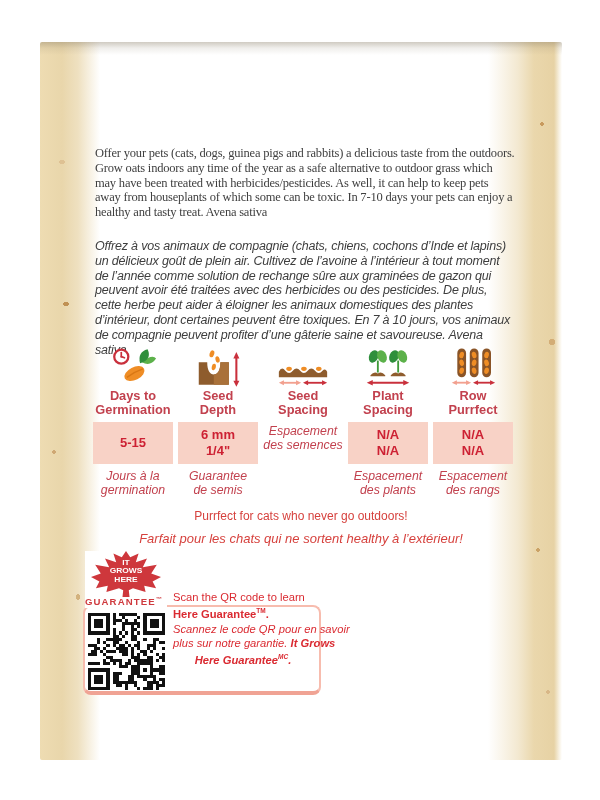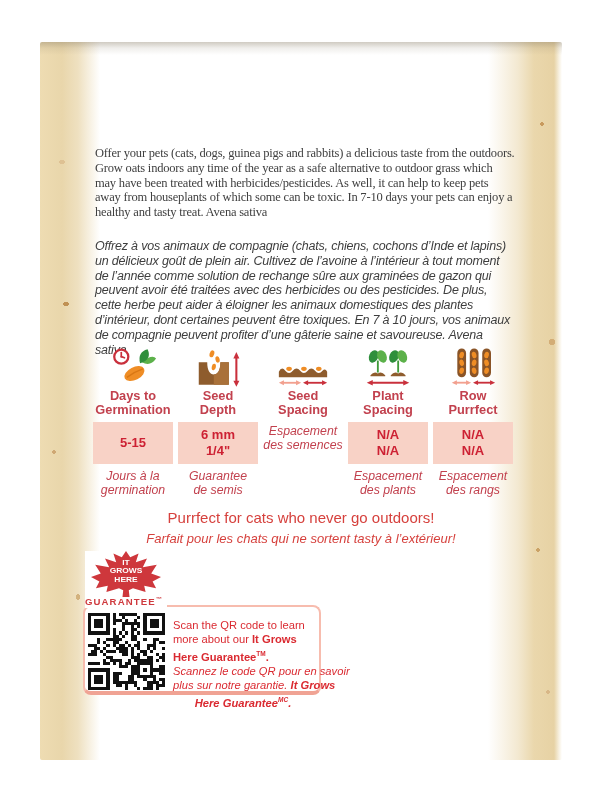--- a/index.html
+++ b/index.html
@@ -30,32 +30,32 @@
   .col{flex:1;display:flex;flex-direction:column;align-items:center;}
   .icon-cell{height:44px;display:flex;align-items:flex-end;justify-content:center;}
   .col-label{white-space:pre-line;text-align:center;color:#c2414e;font-weight:bold;
              font-size:12.8px;line-height:14.2px;margin-top:2px;height:30px;}
   .value-box{margin-top:3px;width:100%;height:42px;background:#f8d2c6;display:flex;
              align-items:center;justify-content:center;white-space:pre-line;text-align:center;
              color:#cd2133;font-weight:bold;font-size:13px;line-height:16.5px;}
   .col-label-fr{white-space:pre-line;text-align:center;color:#c2414e;font-style:italic;
                 font-size:12.3px;line-height:14px;margin-top:5px;}
   .tagline{position:absolute;left:0;width:522px;text-align:center;}
-  .tagline-en{top:467px;color:#d6413d;font-size:15px;}
+  .tagline-en{top:467px;color:#d6413d;font-size:12px;}
   .tagline-fr{top:489px;color:#d6413d;font-size:13px;font-style:italic;}
   .qr-box{position:absolute;left:43px;top:563px;width:234px;height:84px;
           border:2px solid #f7bcae;border-bottom:4px solid #f0a394;border-radius:8px;
           background:#fff;z-index:1;}
   .guarantee-logo{position:absolute;left:45px;top:509px;width:82px;background:#fff;
                   z-index:2;text-align:left;padding-bottom:1px;}
   .guarantee-word{color:#cf3a3e;font-weight:bold;font-size:9.6px;letter-spacing:1.1px;
                   margin-top:-1px;white-space:nowrap;}
   .guarantee-word sup{font-size:6px;letter-spacing:0;}
   .qr-svg{position:absolute;left:48px;top:571px;width:77px;height:77px;background:#fff;z-index:2;}
-  .qr-text{position:absolute;left:133px;top:576px;width:140px;z-index:2;color:#da2a31;
+  .qr-text{position:absolute;left:133px;top:548px;width:140px;z-index:2;color:#da2a31;
            font-size:11.2px;line-height:14.4px;white-space:nowrap;}
   .qr-text .b{font-weight:bold;}
   .qr-text .fr{font-style:italic;text-align:center;}
   .qr-text sup{font-size:6.5px;}
   svg{display:block;}
 </style>
 </head>
 <body>
 
 <div class="screen">
@@ -177,21 +177,21 @@
         <div class="col-label">Row
 Purrfect</div>
         <div class="value-box">N/A
 N/A</div>
         <div class="col-label-fr">Espacement
 des rangs</div>
       </div>
     </div>
 
     <div class="tagline tagline-en">Purrfect for cats who never go outdoors!</div>
-    <div class="tagline tagline-fr">Farfait pour les chats qui ne sortent tasty à l’extérieur!</div>
+    <div class="tagline tagline-fr">Farfait pour les chats qui ne sortent healthy à l’extérieur!</div>
 
     <div class="qr-box"></div>
 
     <div class="guarantee-logo">
       <svg viewBox="0 0 100 74" width="70" height="46" preserveAspectRatio="none" style="margin:0 auto;">
         <path fill="#ce373c" d="M50 0 L56 10 L68 4 L64 18 L80 12 L74 26 L94 22 L86 36 L100 42 L88 49 L93 60 L76 56 L78 66 L60 60 L54 63 L55 74 L45 74 L46 63 L40 60 L22 66 L24 56 L7 60 L12 49 L0 42 L14 36 L6 22 L26 26 L20 12 L36 18 L32 4 L44 10 Z"></path>
         <text x="50" y="22" text-anchor="middle" fill="#fff" font-size="12" font-weight="bold" font-family="Liberation Sans, sans-serif">IT</text>
         <text x="50" y="36" text-anchor="middle" fill="#fff" font-size="12" font-weight="bold" font-family="Liberation Sans, sans-serif">GROWS</text>
         <text x="50" y="50" text-anchor="middle" fill="#fff" font-size="12" font-weight="bold" font-family="Liberation Sans, sans-serif">HERE</text>
       </svg>
@@ -419,21 +419,20 @@
           <rect x="16" y="24" width="1" height="1"></rect>
           <rect x="18" y="24" width="1" height="1"></rect>
           <rect x="19" y="24" width="1" height="1"></rect>
           <rect x="20" y="24" width="1" height="1"></rect>
           <rect x="22" y="24" width="1" height="1"></rect>
         </g>
     </svg>
 
     <div class="qr-text">
       <div><span>Scan the QR code to learn</span></div>
-      <div><span>more about our </span><span class="b">It Grows</span></div>
       <div><span class="b">Here Guarantee</span><sup class="b">TM</sup><span class="b">.</span></div>
       <div class="fr"><span>Scannez le code QR pour en savoir</span></div>
       <div class="fr"><span>plus sur notre garantie. </span><span class="b">It Grows</span></div>
       <div class="fr"><span class="b">Here Guarantee</span><sup class="b">MC</sup><span class="b">.</span></div>
     </div>
 
   </div>
 </div>
 
 </body></html>

